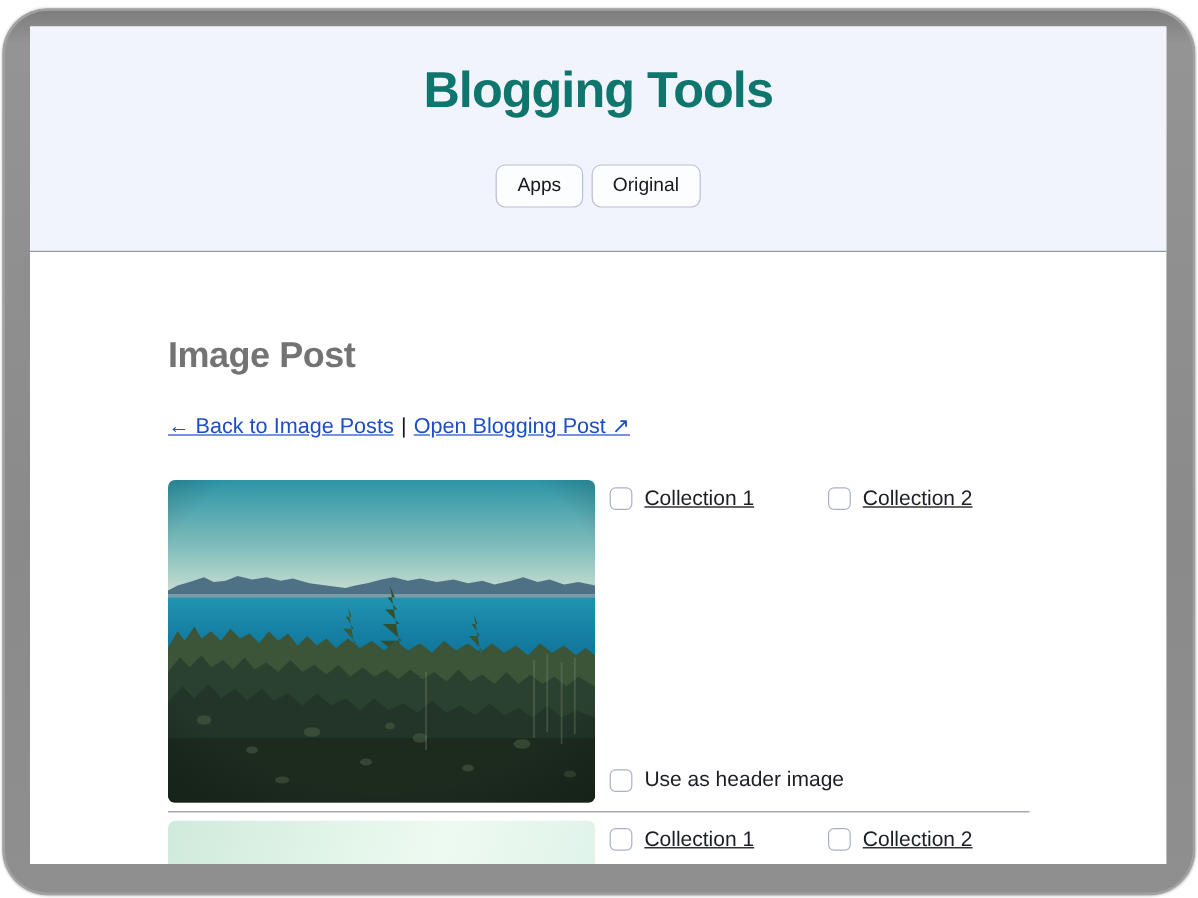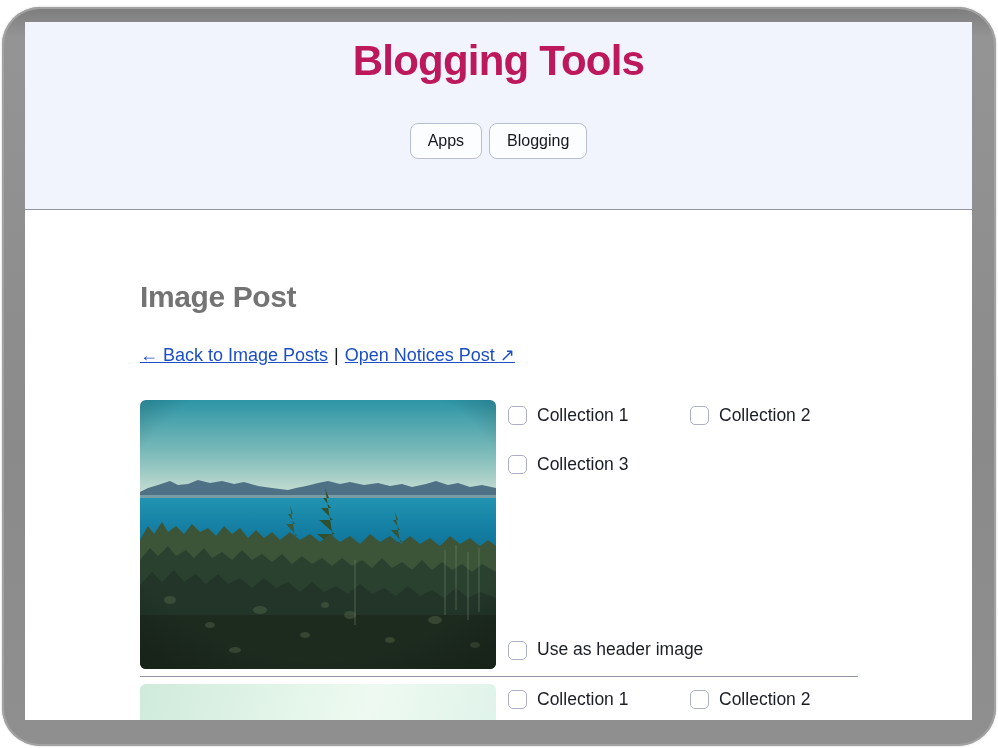--- a/index.html
+++ b/index.html
@@ -17,22 +17,22 @@
     position:absolute; left:23px; top:15px; right:24px; bottom:26px;
     background:#ffffff; overflow:hidden;
   }
 
   
   .site-header {
     height:188px; background:#f1f4fc; border-bottom:1px solid #9096a8;
     text-align:center;
   }
   .site-title {
-    padding-top:14px; font-size:42px; line-height:1.2; font-weight:700;
-    letter-spacing:-0.8px; color:#be185d;
+    padding-top:28px; font-size:42px; line-height:1.2; font-weight:700;
+    letter-spacing:-0.8px; color:#0f766e;
   }
   .site-nav { margin-top:37px; display:flex; justify-content:center; gap:7px; }
   .nav-btn {
     font-family:"Liberation Sans", sans-serif;
     font-size:16px; color:#15181e; background:#fcfdff;
     border:1px solid #b9bfd3; border-radius:8px;
     padding:8px 17px; cursor:pointer;
   }
 
   
@@ -55,49 +55,49 @@
   .photo {
     width:356px; height:269px; border-radius:6px; overflow:hidden; flex:none;
     position:relative;
   }
   .photo svg { display:block; width:100%; height:100%; }
   .photo.mint {
     background:linear-gradient(105deg,#cfeadb 0%,#e3f5e9 35%,#eefaf1 55%,#d9f0e6 100%);
   }
   .panel { flex:1; display:flex; flex-direction:column; padding-top:5px; }
   .collections {
-    display:grid; grid-template-columns:182px 1fr; row-gap:28px;
+    display:grid; grid-template-columns:182px 1fr; row-gap:12px;text-decoration:underline;
   }
   .check-item { display:flex; align-items:center; gap:10px; cursor:pointer; }
   .checkbox {
     width:19px; height:19px; flex:none; background:#fff;
     border:1.5px solid #abb0c8; border-radius:5px;
   }
   .check-label { font-size:17.5px; color:#1b1e25; }
   .header-check { margin-top:auto; margin-bottom:9px;align-items:flex-end; }
 </style>
 </head>
 <body>
 
 <div class="window-frame">
   <div class="window-content">
 
     <header class="site-header">
       <h1 class="site-title">Blogging Tools</h1>
       <nav class="site-nav">
         <button class="nav-btn">Apps</button>
-        <button class="nav-btn">Blogging</button>
+        <button class="nav-btn">Original</button>
       </nav>
     </header>
 
     <main class="main">
       <h2 class="page-heading">Image Post</h2>
 
       <p class="post-links">
-        <a href="#">← Back to Image Posts</a><span class="link-sep">|</span><a href="#">Open Notices Post ↗</a>
+        <a href="#">← Back to Image Posts</a><span class="link-sep">|</span><a href="#">Open Blogging Post ↗</a>
       </p>
 
       <div class="post-row first">
         <div class="photo">
           <svg viewBox="0 0 356 269" preserveAspectRatio="none">
             <defs>
               <linearGradient id="sky" x1="0" y1="0" x2="0" y2="1">
                 <stop offset="0" stop-color="#2d95a6"></stop>
                 <stop offset="0.55" stop-color="#7fbcba"></stop>
                 <stop offset="1" stop-color="#d3e3d6"></stop>
@@ -150,24 +150,20 @@
         <div class="panel">
           <div class="collections">
             <label class="check-item">
               <span class="checkbox"></span>
               <span class="check-label">Collection 1</span>
             </label>
             <label class="check-item">
               <span class="checkbox"></span>
               <span class="check-label">Collection 2</span>
             </label>
-            <label class="check-item">
-              <span class="checkbox"></span>
-              <span class="check-label">Collection 3</span>
-            </label>
           </div>
           <label class="check-item header-check">
             <span class="checkbox"></span>
             <span class="check-label">Use as header image</span>
           </label>
         </div>
       </div>
 
       <div class="post-row second">
         <div class="photo mint"></div>

